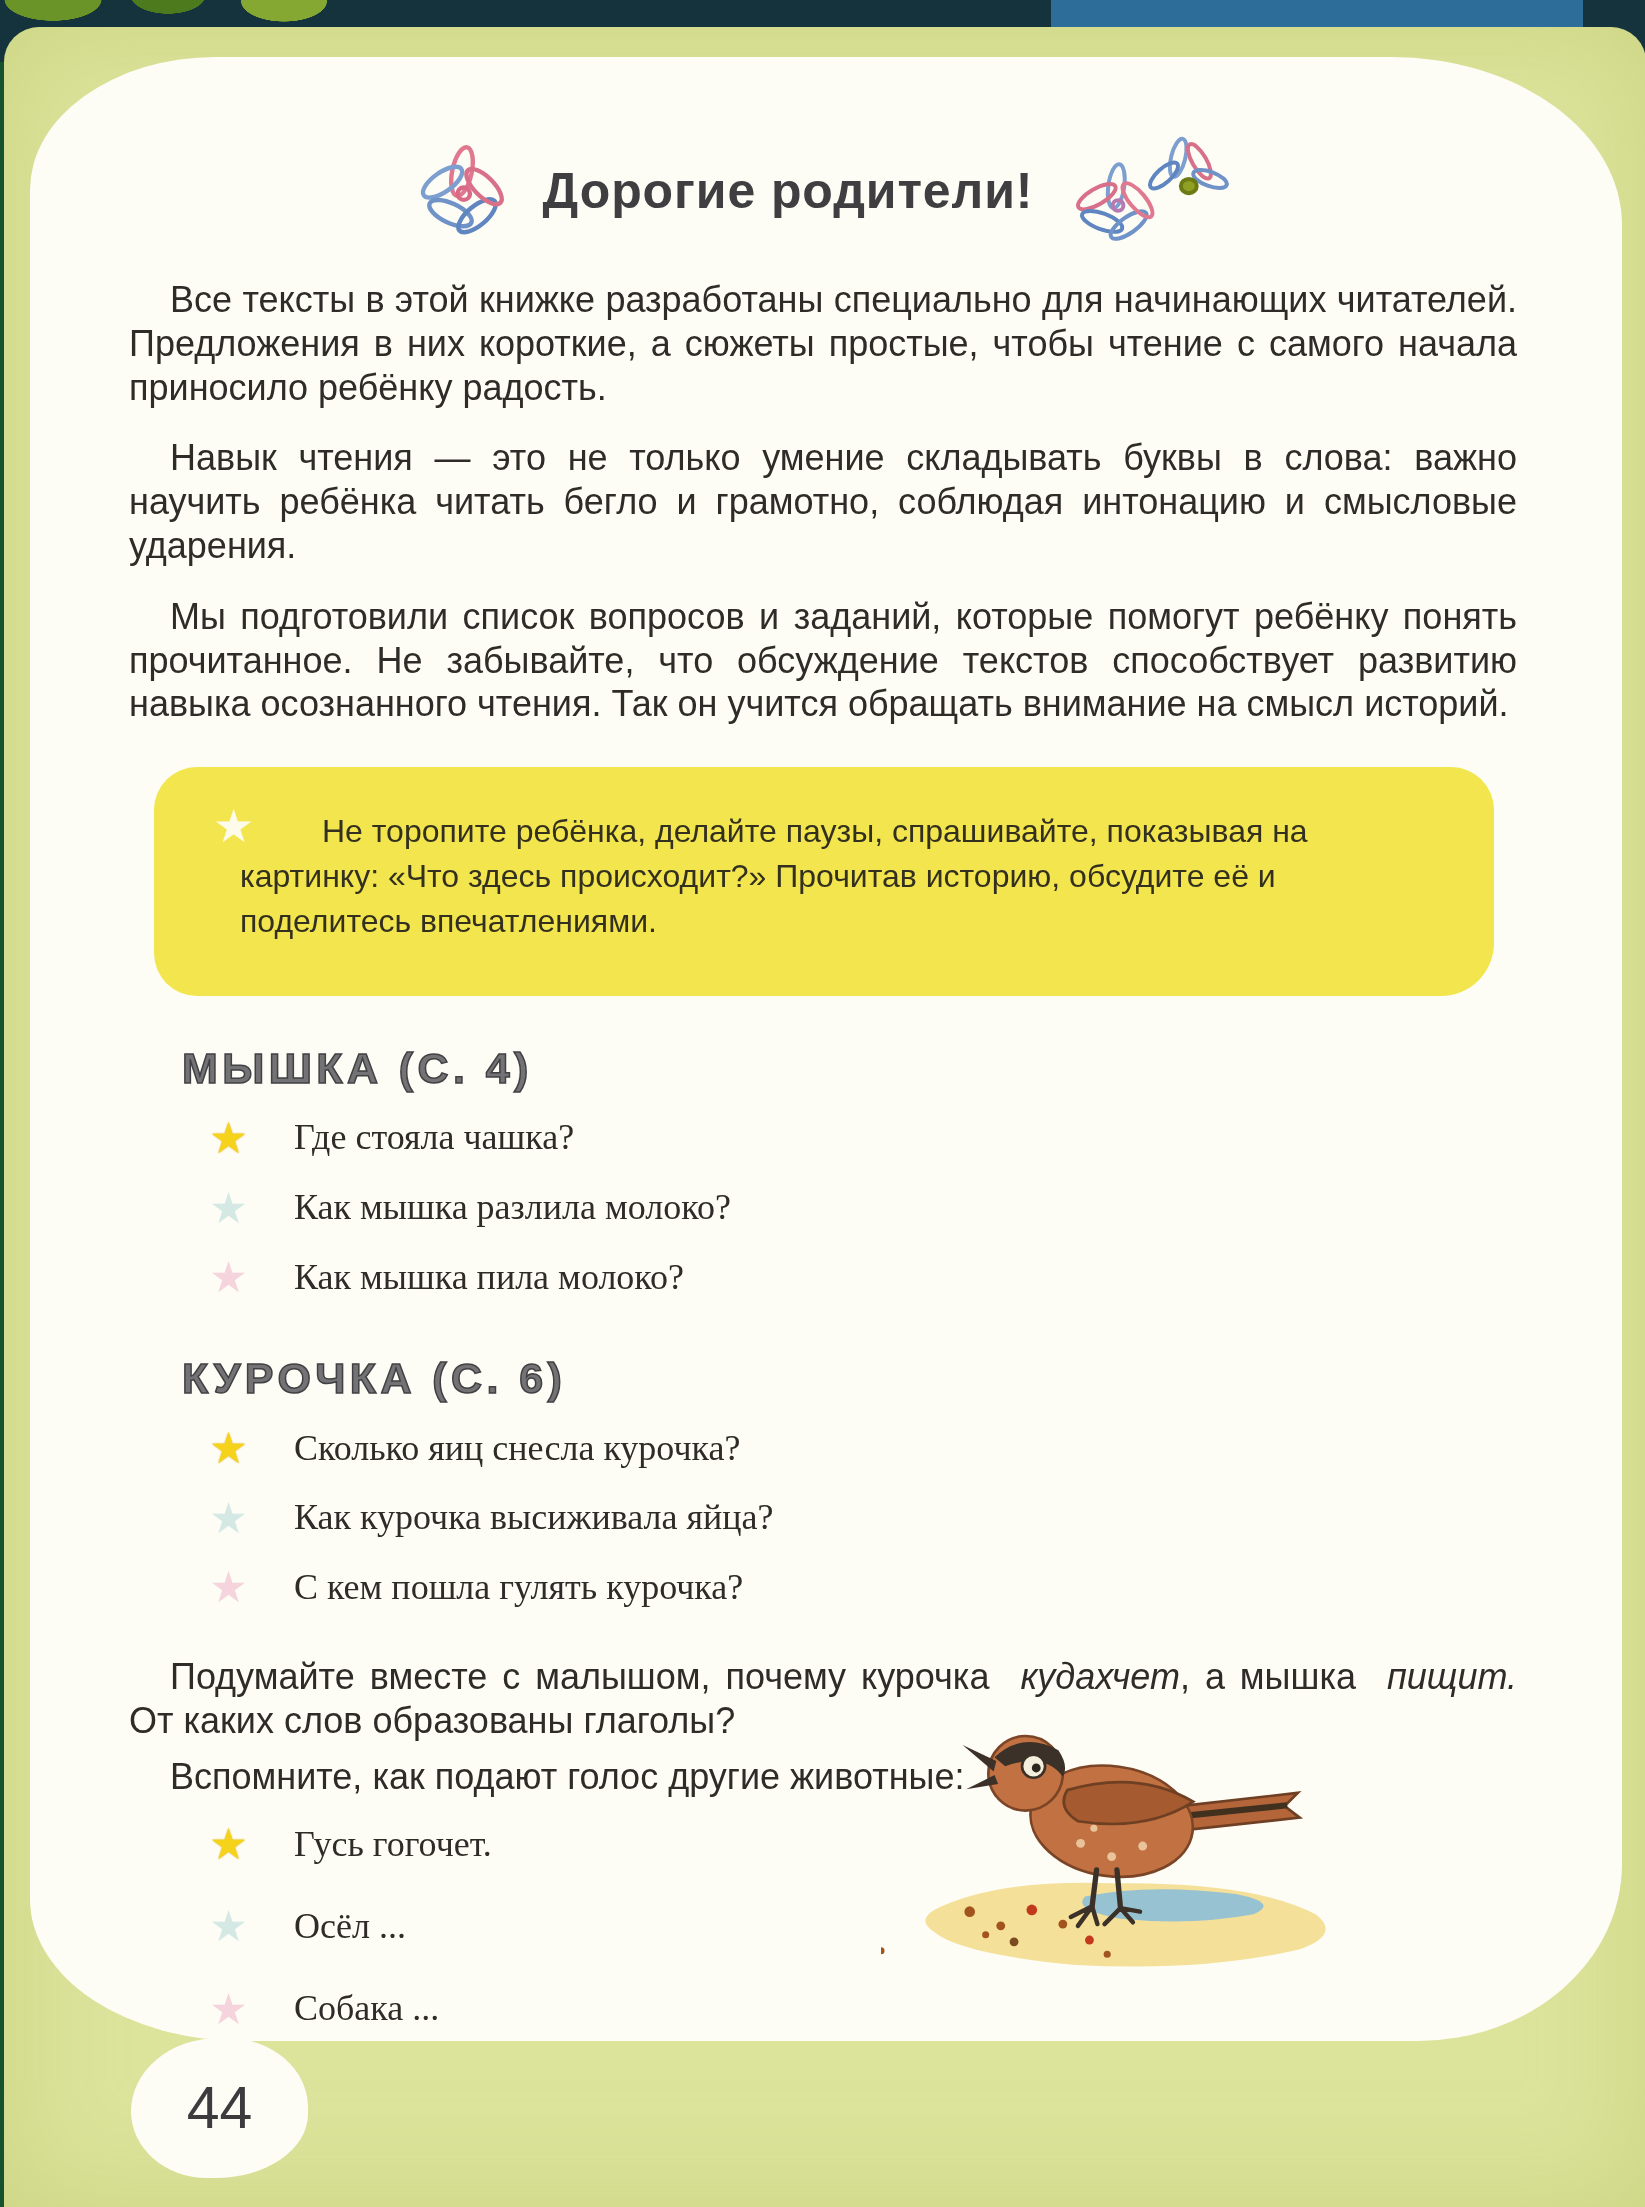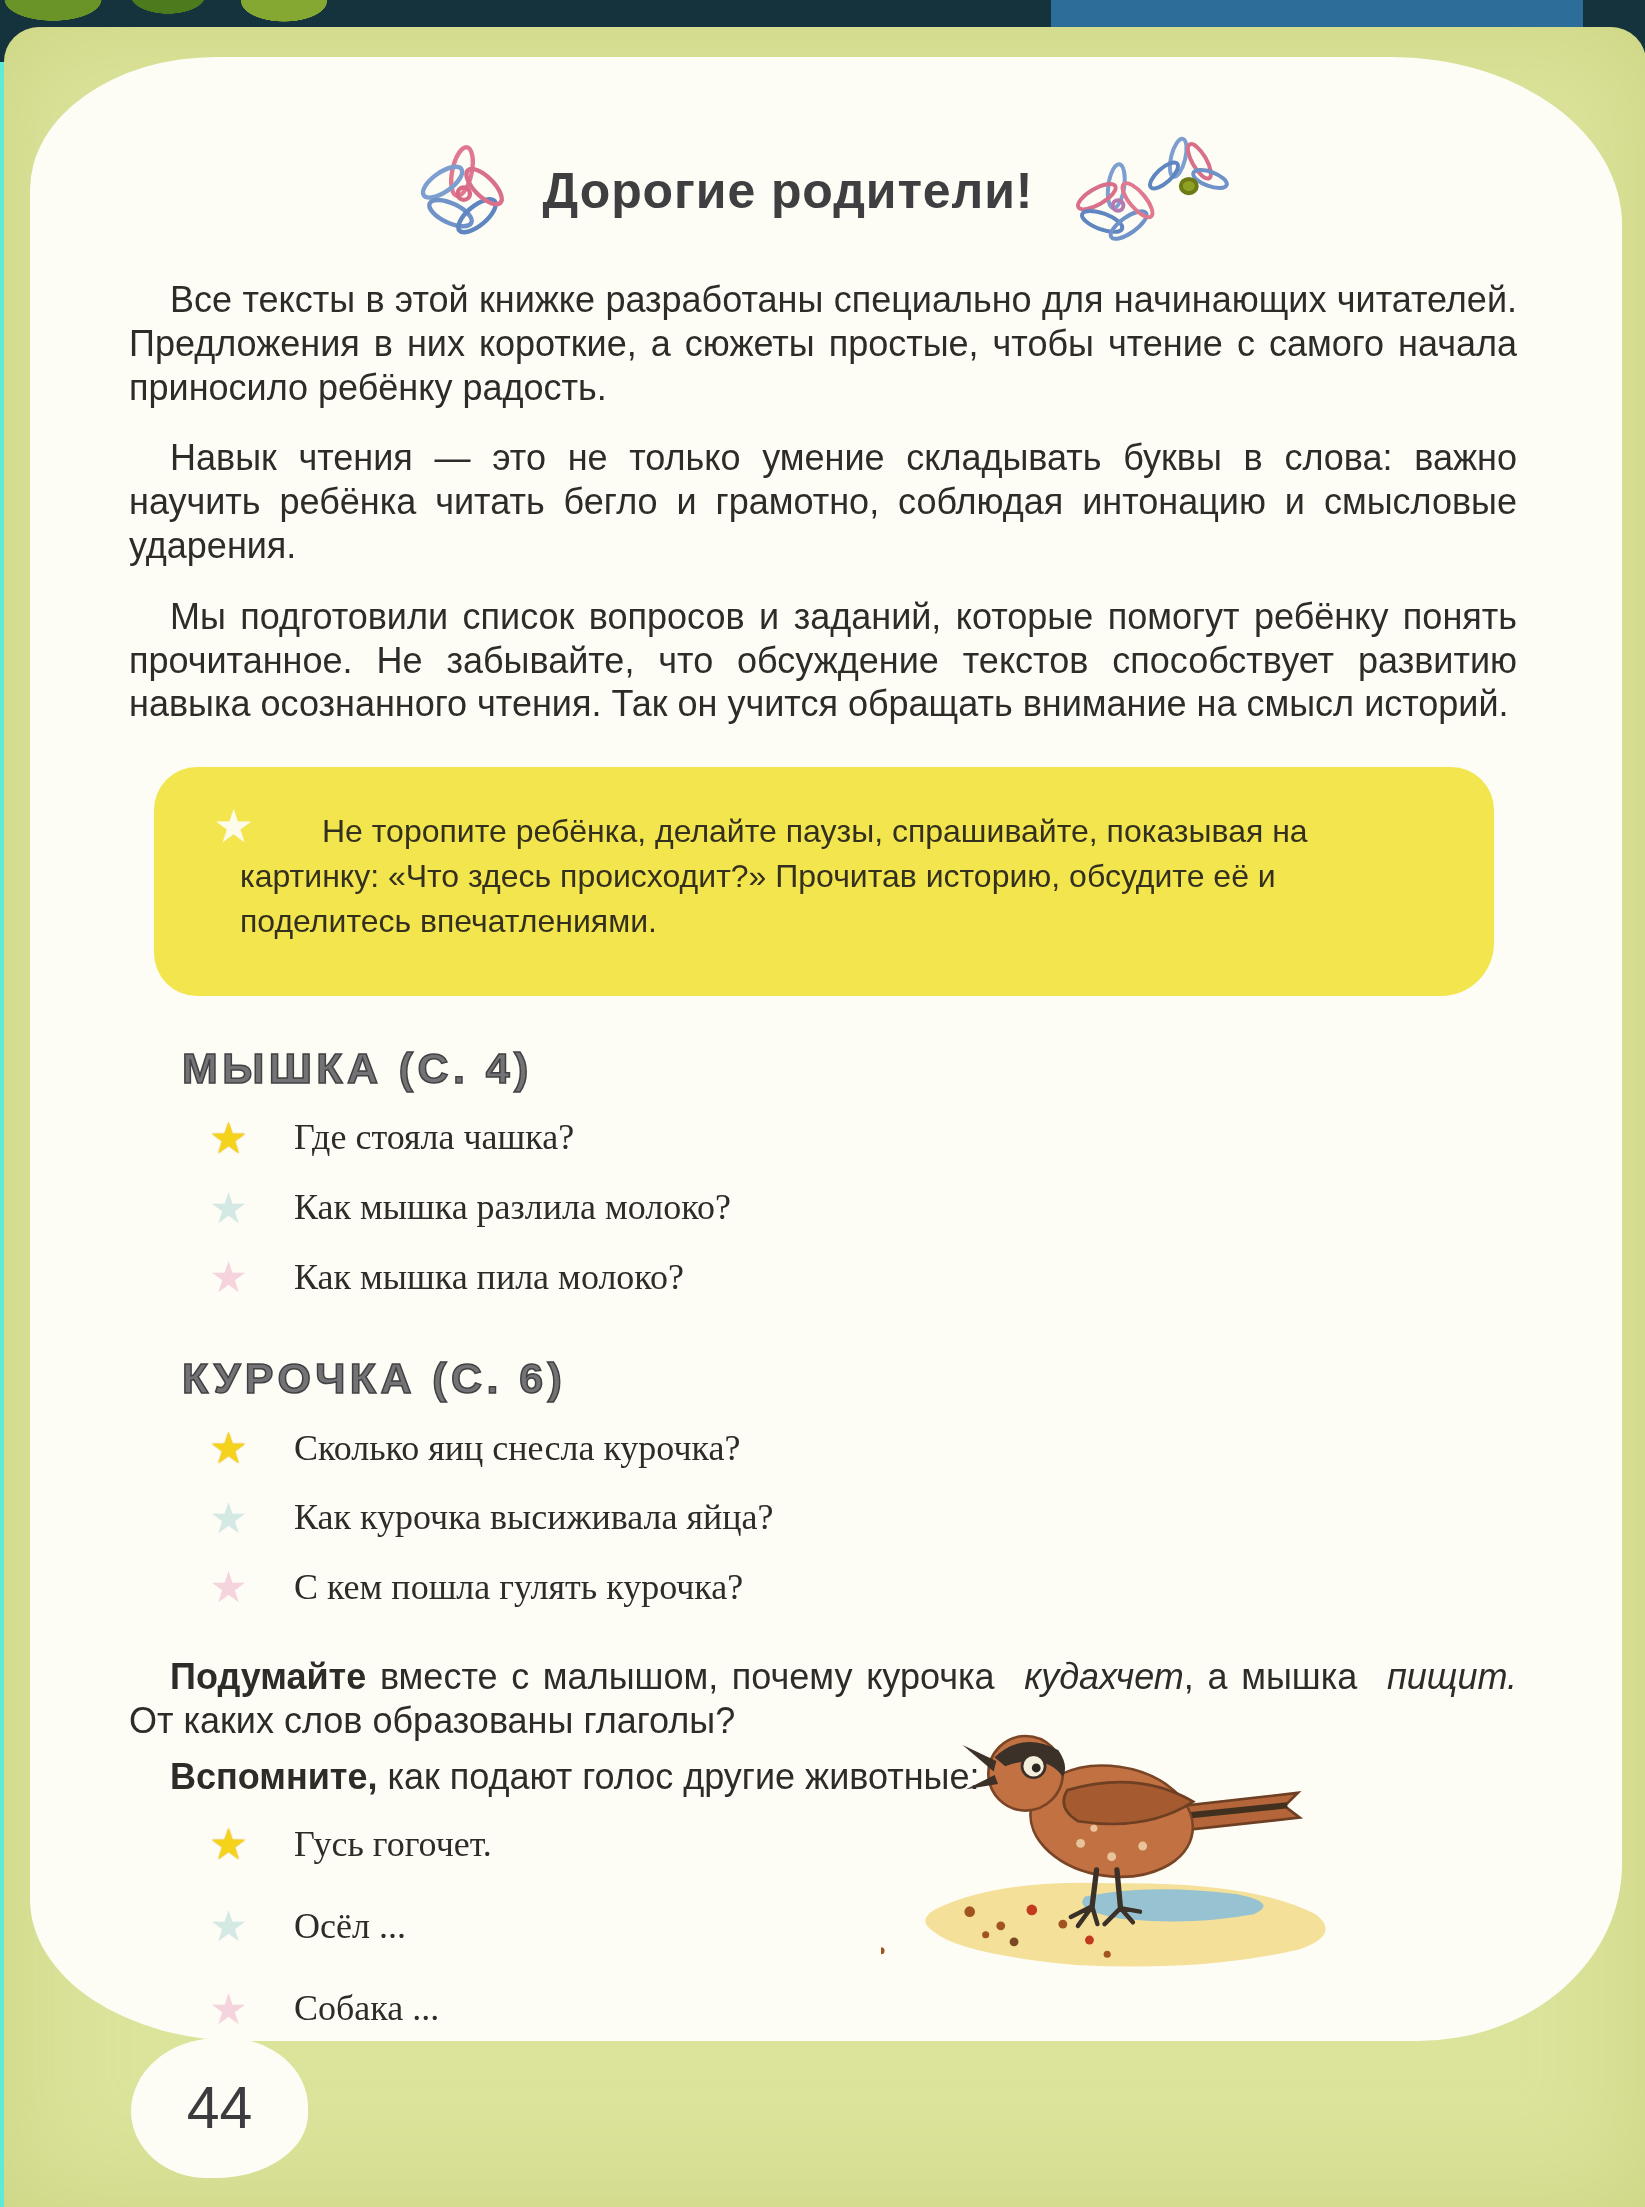--- a/index.html
+++ b/index.html
@@ -1,16 +1,16 @@
 <!DOCTYPE html>
 <html style="font-size:14px"><head>
 <meta charset="utf-8">
 <style>
   html,body{margin:0;padding:0;background:#0f2c36;}
-  .canvas{position:relative;width:1646px;height:2208px;background:#5eead4;overflow:hidden;
+  .canvas{position:relative;width:1646px;height:2208px;background:#14532d;overflow:hidden;
           font-family:"Liberation Sans", sans-serif;color:#2e2b28;}
   
   .photo-strip{position:absolute;top:0;left:0;width:100%;height:62px;background:#14333d;}
   .photo-plants{position:absolute;top:-26.6px;left:0;width:381px;height:53px;
     background:radial-gradient(ellipse 80px 35px at 53px 26.6px,#6a9427 60%,transparent 61%),
                radial-gradient(ellipse 62px 31px at 168px 22px,#4c7a1d 60%,transparent 61%),
                radial-gradient(ellipse 71px 34px at 284px 28px,#85a832 60%,transparent 61%);}
   .photo-blue{position:absolute;top:0;left:1051px;width:532px;height:51px;background:#2d6d99;}
   
   .green-page{position:absolute;top:26.6px;left:3.5px;width:1642px;height:2181px;
@@ -19,21 +19,21 @@
   
   .blob{position:absolute;left:30px;top:57px;width:1592px;height:1984px;background:#fdfdf6;
         border-radius:186px 231px 204px 213px / 133px 168px 177px 142px;
         padding:53px 105px 0 99px;box-sizing:border-box;}
   
   .title-row{display:flex;align-items:center;justify-content:center;gap:32px;margin:23px 0 30px 0;}
   .page-title{font-size:50px;font-weight:bold;color:#3f3e40;letter-spacing:0.9px;margin:0;}
   .doodle{flex:0 0 auto;}
   
   .para{font-size:36px;line-height:1.22;text-align:justify;margin:0 0 26.6px 0;text-indent:41px;}
-  .bold{font-weight:bold;}
+  .bold{font-weight:normal;}
   .ital{font-style:italic;margin-left:16px;}
   
   .note{position:relative;margin:41px 23px 8.9px 25px;background:#f3e54e;border-radius:43px 43px 53px 43px;
         padding:34px 59px 44px 78px;font-size:32px;line-height:1.4;color:#34301f;}
   .note p{margin:8px;text-indent:82px;}
   .note-star{position:absolute;left:59px;top:26.6px;font-size:46px;color:#fdfbe9;}
   
   .section-heading{font-size:43px;font-weight:bold;color:#737375;letter-spacing:4.4px;
         -webkit-text-stroke:1.5px #414143;margin:48px 0 17.7px 53px;}
   

